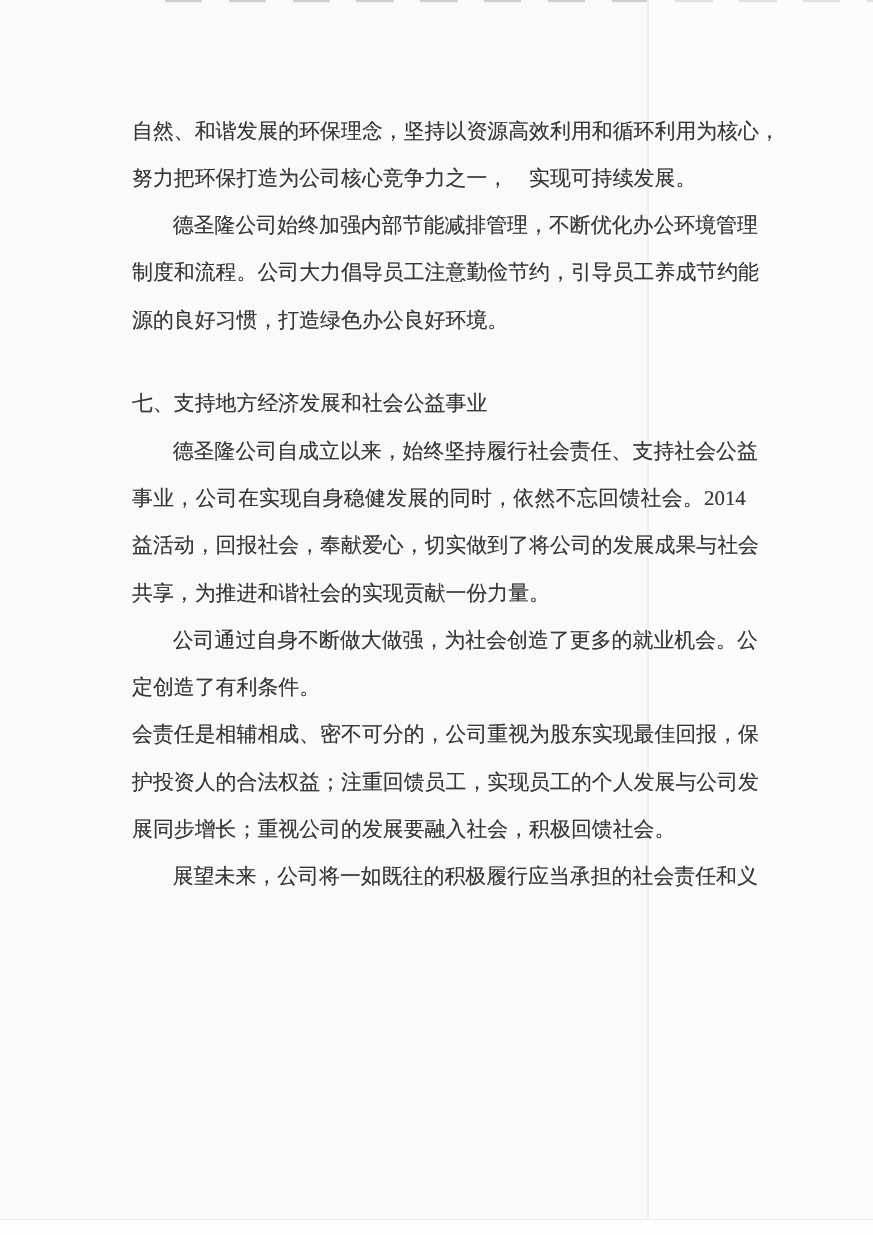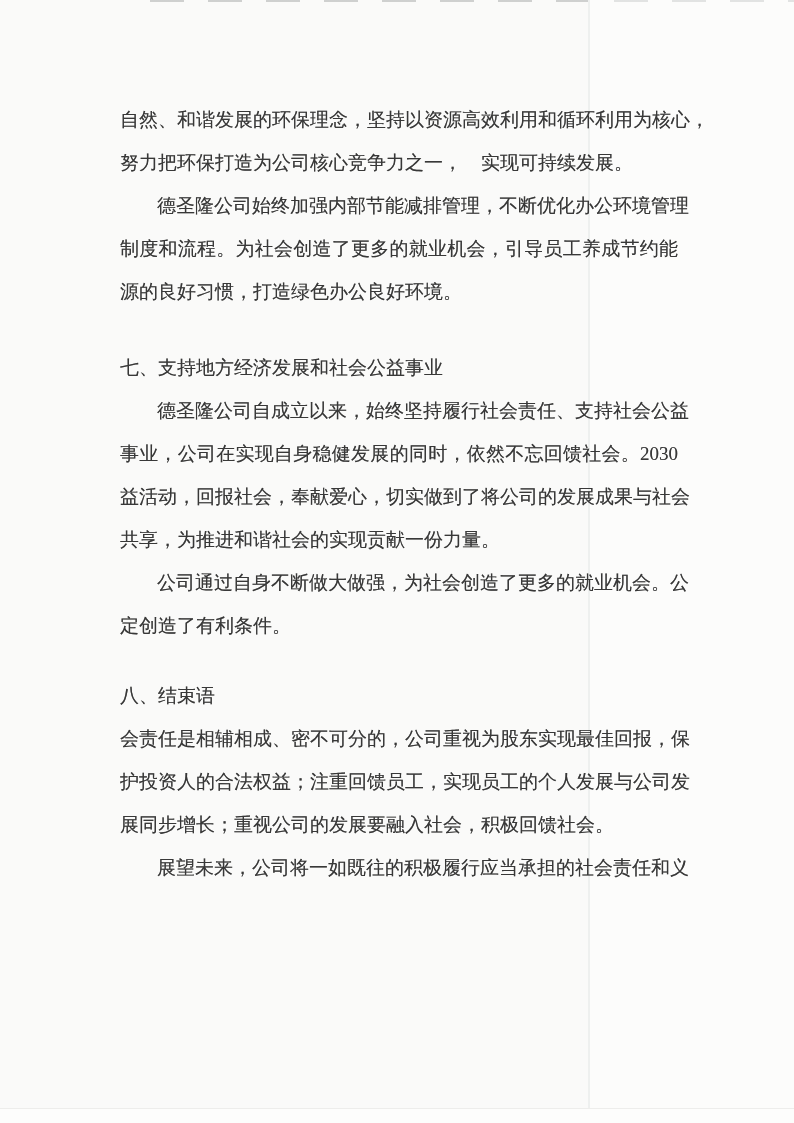--- a/index.html
+++ b/index.html
@@ -83,34 +83,33 @@
 
   <div class="top-edge"></div>
   <div class="right-strip"></div>
   <div class="fold-line"></div>
   <div class="bottom-strip"></div>
 
   <div class="content">
     <div class="line fill">自然、和谐发展的环保理念，坚持以资源高效利用和循环利用为核心，</div>
     <div class="line">努力把环保打造为公司核心竞争力之一，　实现可持续发展。</div>
     <div class="line fill indent">德圣隆公司始终加强内部节能减排管理，不断优化办公环境管理</div>
-    <div class="line fill">制度和流程。为社会创造了更多的就业机会，引导员工养成节约能</div>
+    <div class="line fill">制度和流程。公司大力倡导员工注意勤俭节约，引导员工养成节约能</div>
     <div class="line">源的良好习惯，打造绿色办公良好环境。</div>
 
     <div class="line gap-lg">七、支持地方经济发展和社会公益事业</div>
 
     <div class="line fill indent">德圣隆公司自成立以来，始终坚持履行社会责任、支持社会公益</div>
-    <div class="line fill">事业，公司在实现自身稳健发展的同时，依然不忘回馈社会。2030</div>
+    <div class="line fill">事业，公司在实现自身稳健发展的同时，依然不忘回馈社会。2014</div>
     <div class="line fill">益活动，回报社会，奉献爱心，切实做到了将公司的发展成果与社会</div>
     <div class="line">共享，为推进和谐社会的实现贡献一份力量。</div>
 
     <div class="line fill indent">公司通过自身不断做大做强，为社会创造了更多的就业机会。公</div>
     <div class="line">定创造了有利条件。</div>
 
-    <div class="line gap-md">八、结束语</div>
 
     <div class="line fill">会责任是相辅相成、密不可分的，公司重视为股东实现最佳回报，保</div>
     <div class="line fill">护投资人的合法权益；注重回馈员工，实现员工的个人发展与公司发</div>
     <div class="line">展同步增长；重视公司的发展要融入社会，积极回馈社会。</div>
 
     <div class="line fill indent">展望未来，公司将一如既往的积极履行应当承担的社会责任和义</div>
   </div>
 
 </div>
 

